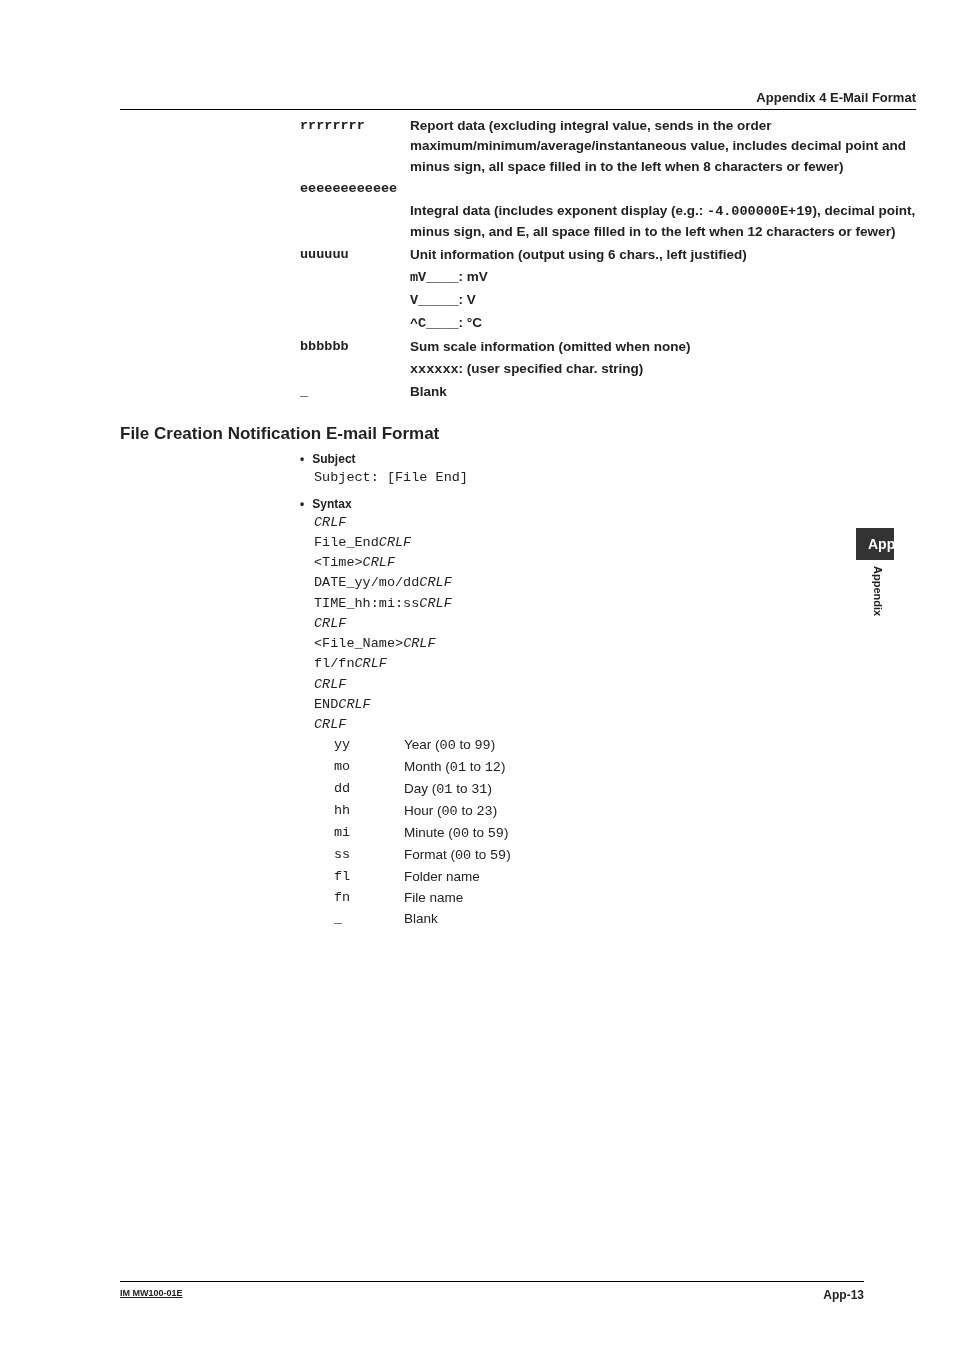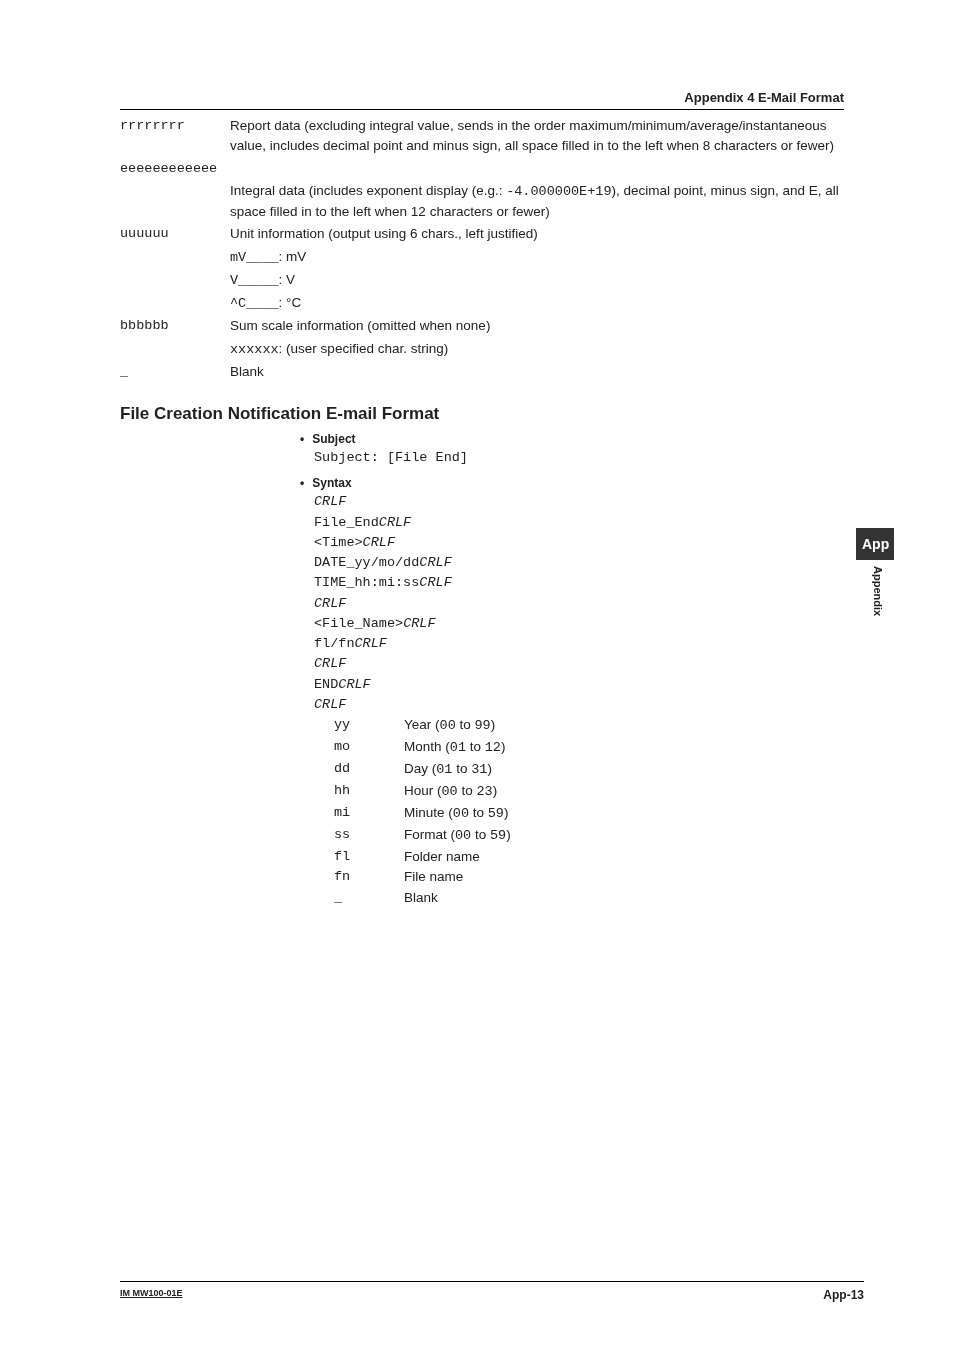--- a/index.html
+++ b/index.html
@@ -8,32 +8,34 @@
     font-family: Arial, Helvetica, sans-serif;
     font-size: 13.5px;
     color: #222;
     background: #fff;
     width: 954px;
     height: 1350px;
     position: relative;
     box-sizing: border-box;
   }
   .page {
-    padding: 90px 110px 0 120px;
+    padding: 90px 38px 0 120px;
     box-sizing: border-box;
   }
   .header-line {
     border-bottom: 1px solid #000;
     margin-bottom: 6px;
     padding-bottom: 4px;
     text-align: right;
     font-weight: bold;
     font-size: 13px;
   }
   .content {
+    margin-left: 180px;
+    font-weight: bold;
   }
   .row {
     display: flex;
     align-items: flex-start;
     margin-bottom: 2px;
     line-height: 1.5;
   }
   .code-col {
     font-family: "Courier New", monospace;
     white-space: pre;
@@ -89,21 +91,21 @@
   .param-desc {
   }
   .side-tab {
     position: absolute;
     right: 60px;
     top: 528px;
     background: #333;
     color: #fff;
     font-weight: bold;
     font-size: 14px;
-    padding: 8px 6px;
+    padding: 8px 12px;
     text-align: center;
     width: 38px;
     box-sizing: border-box;
   }
   .side-label {
     position: absolute;
     right: 70px;
     top: 566px;
     font-size: 11px;
     font-weight: bold;

